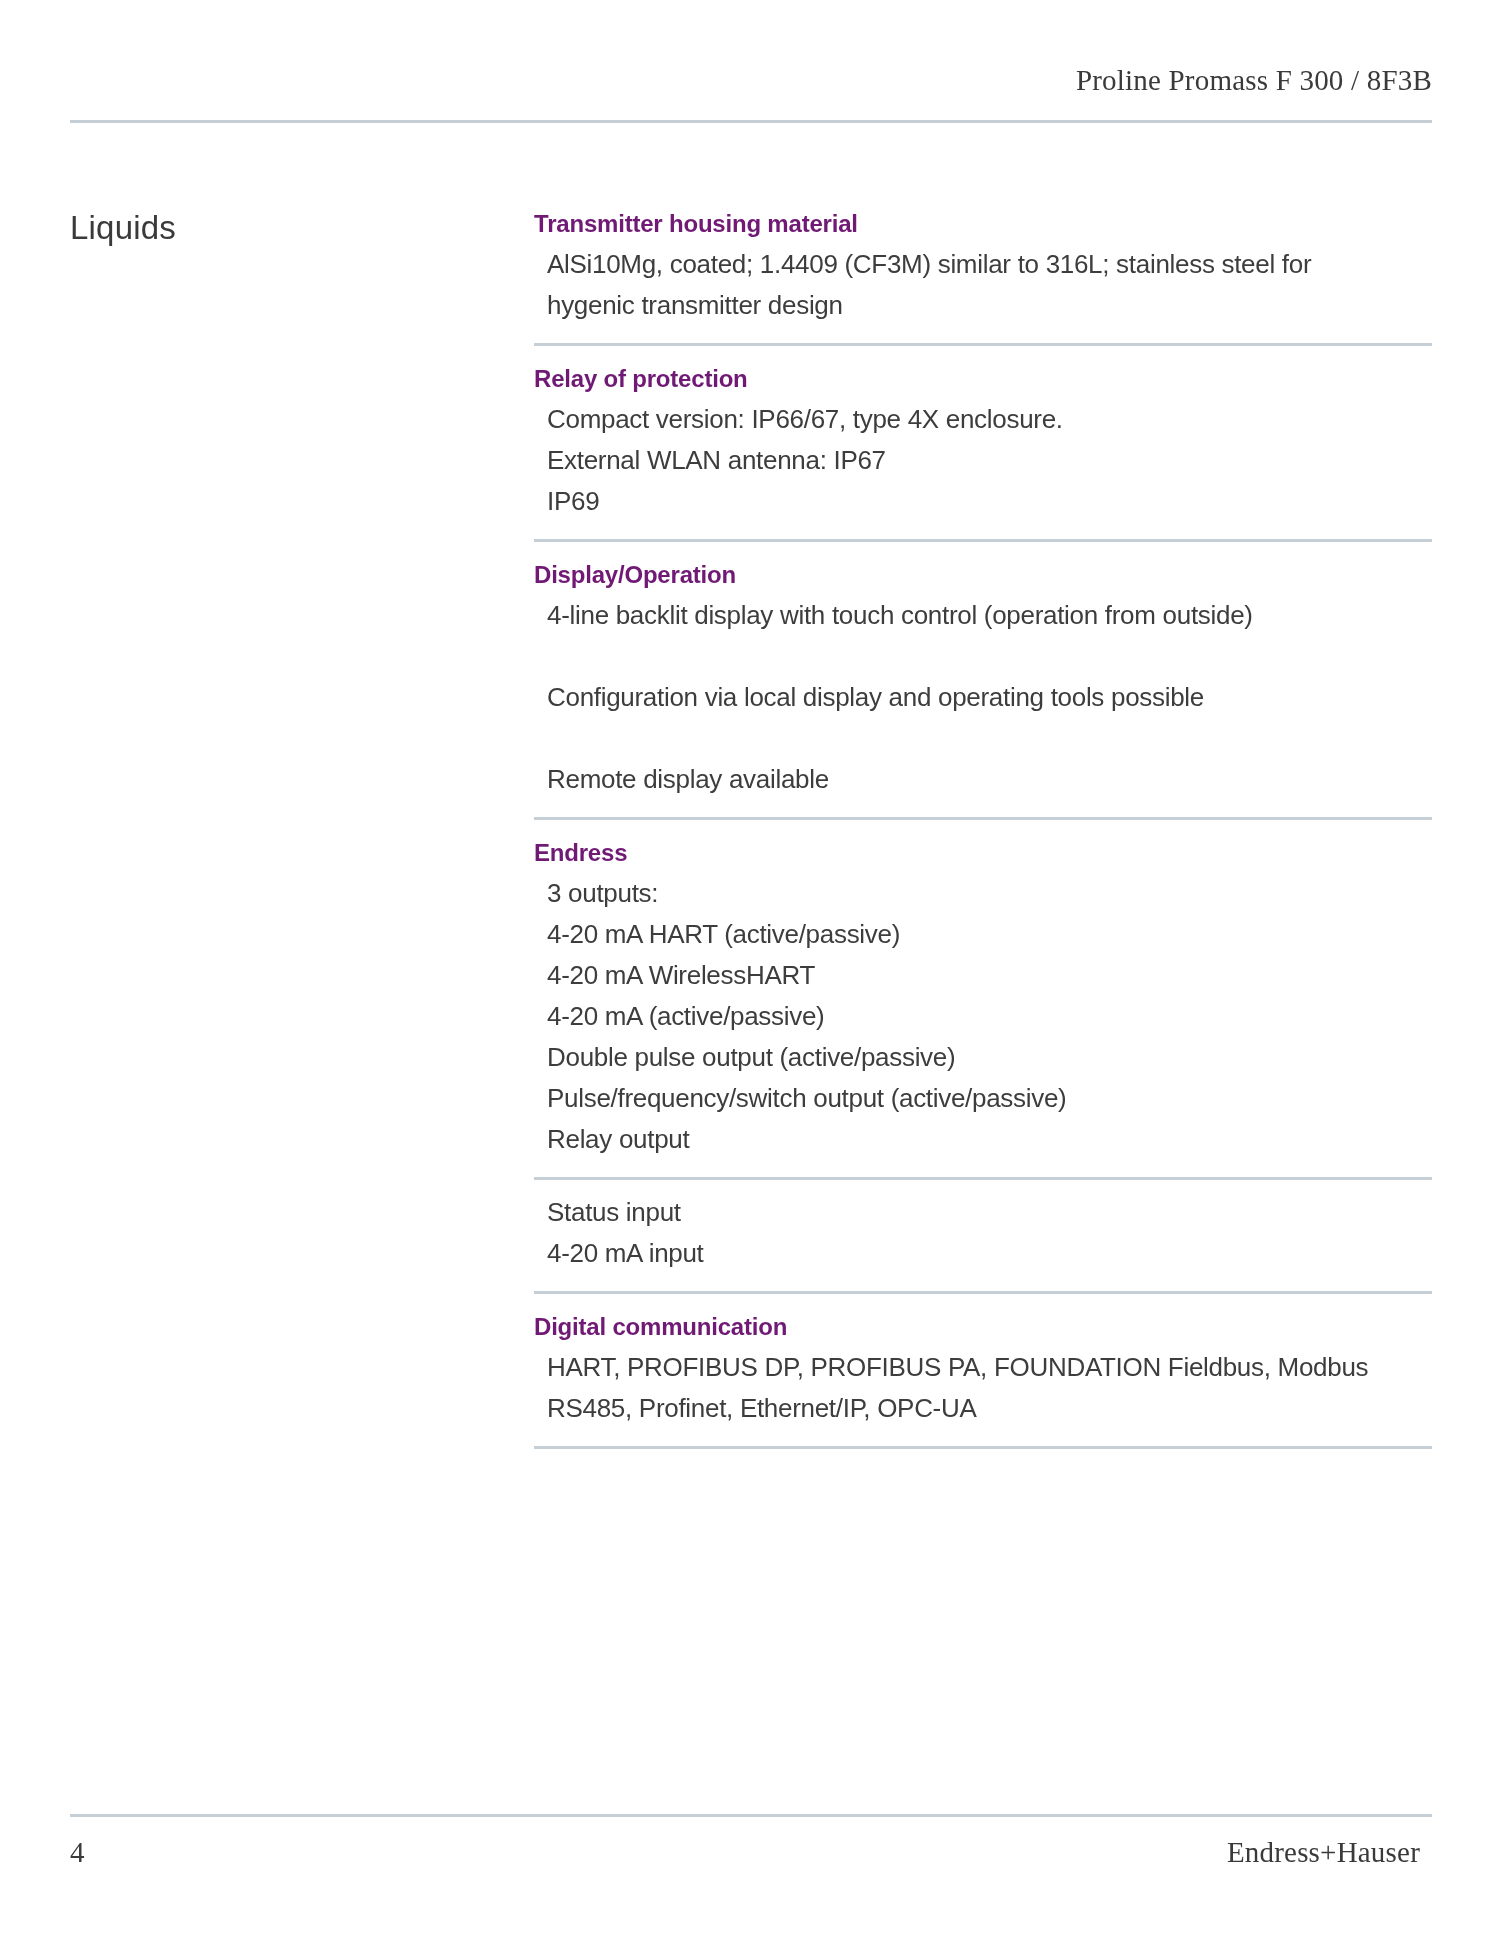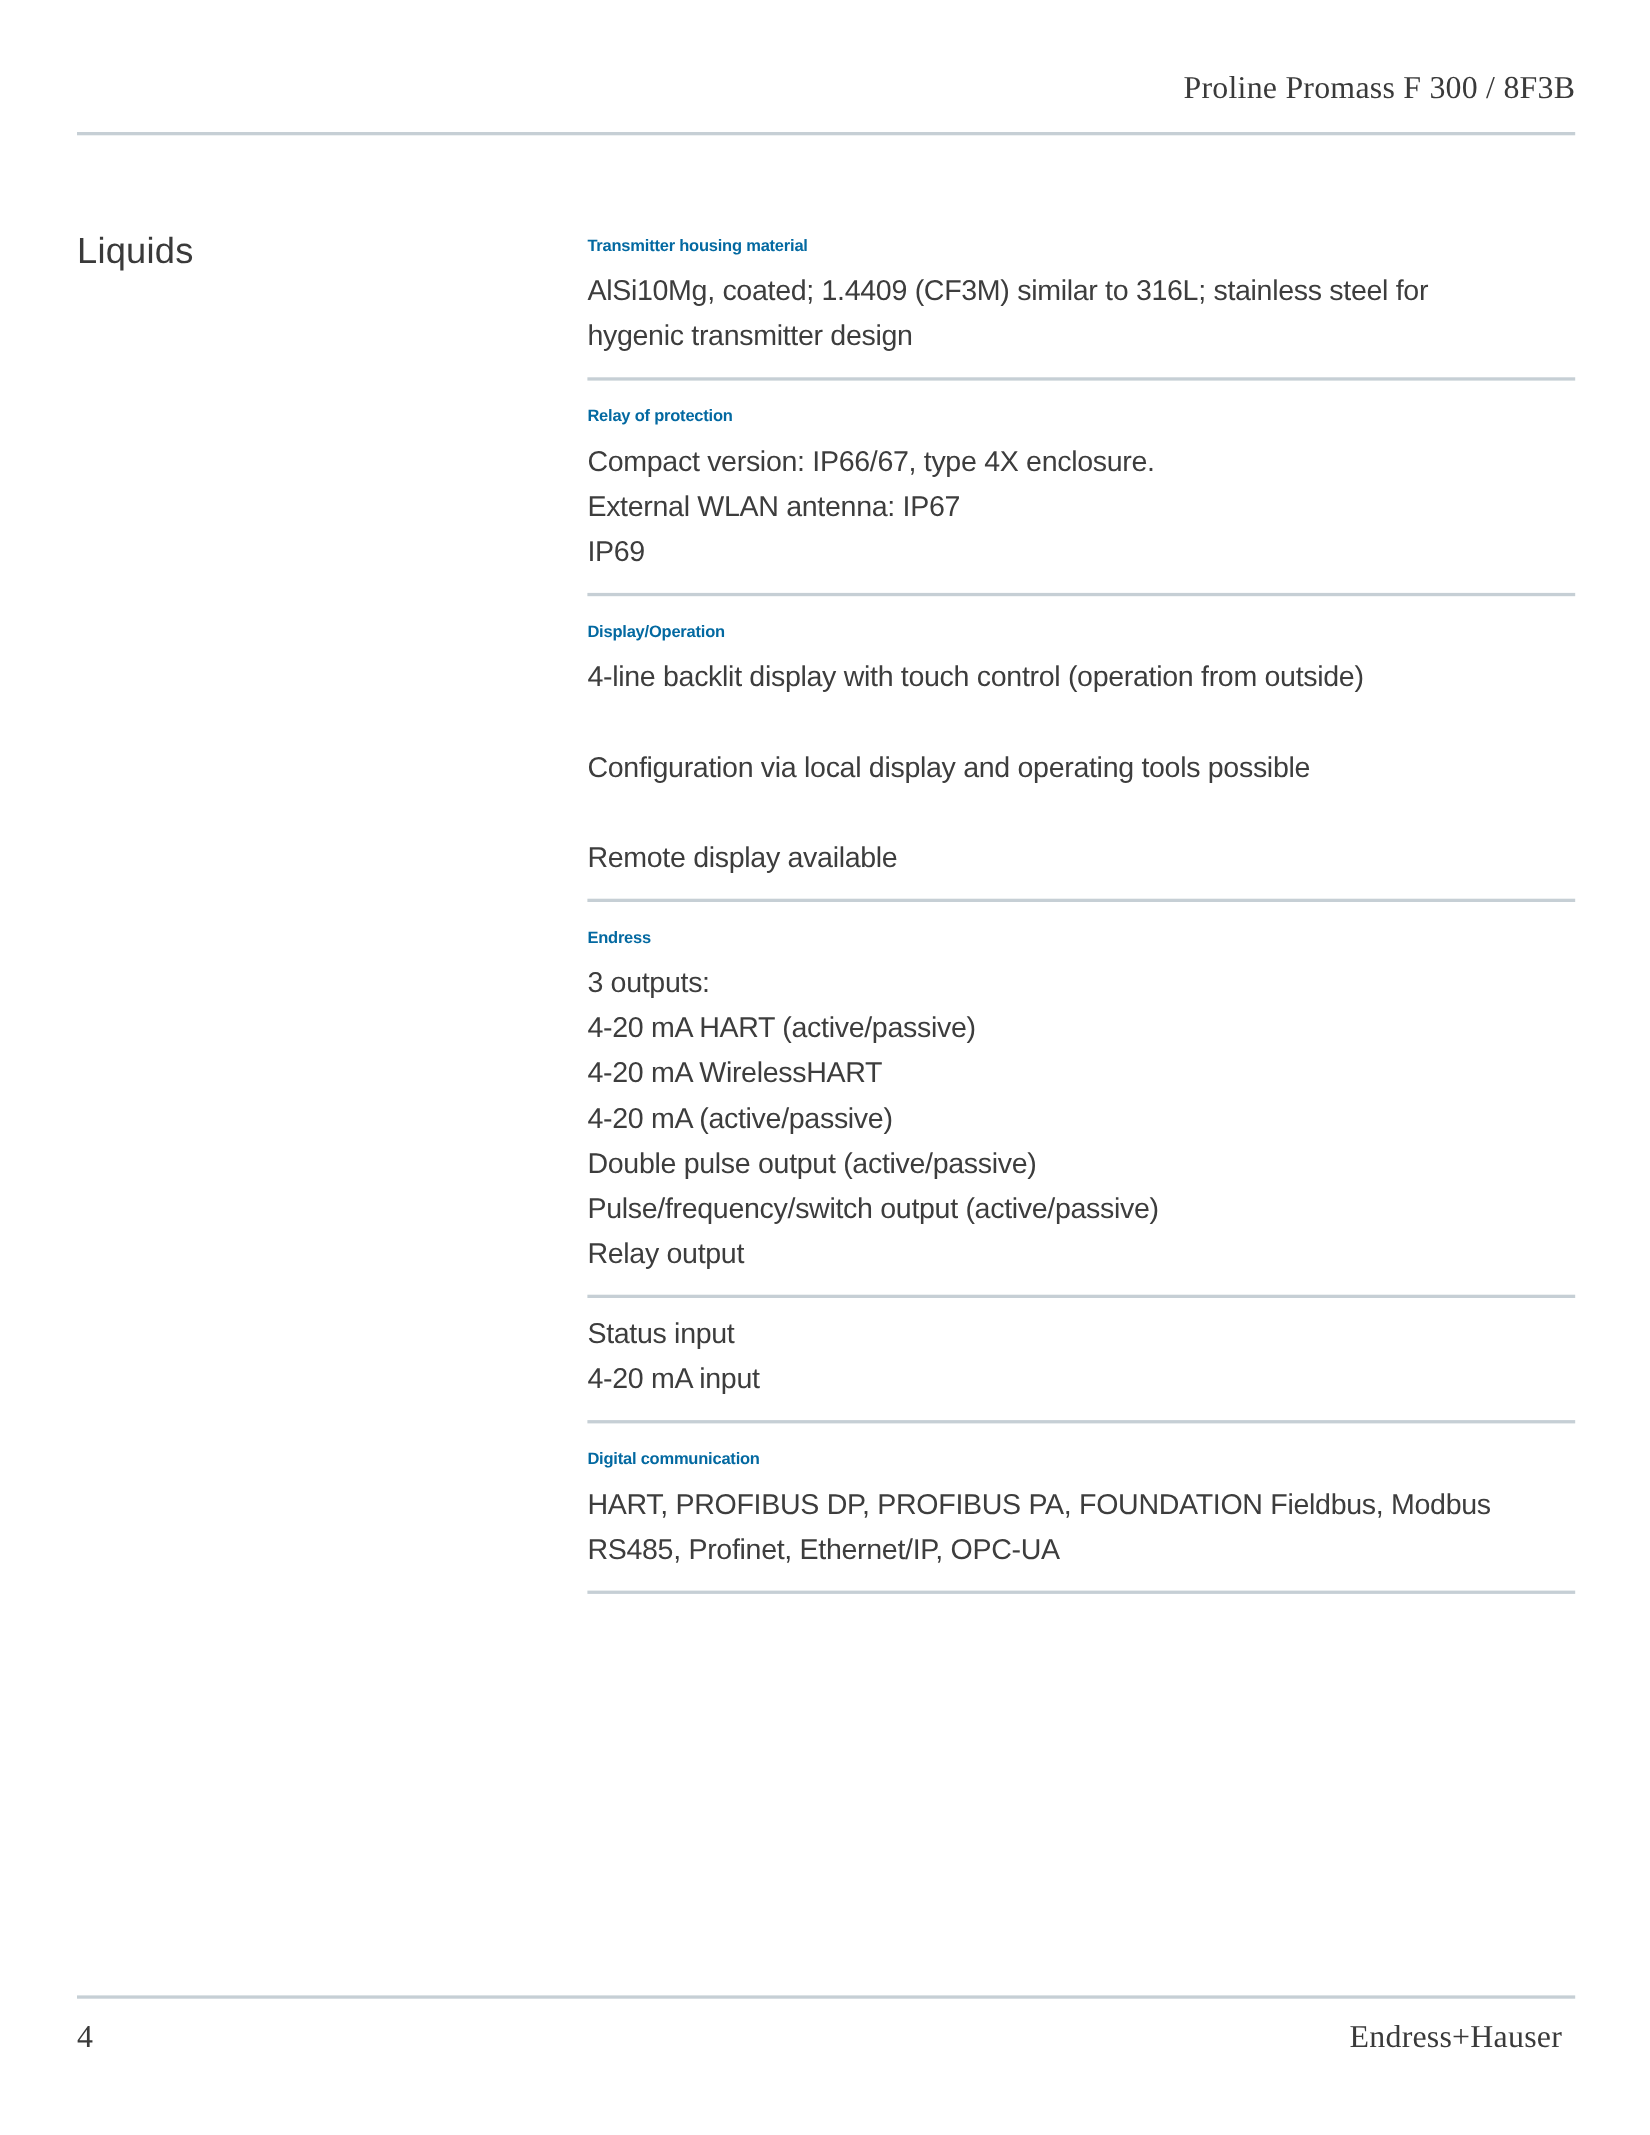--- a/index.html
+++ b/index.html
@@ -45,33 +45,34 @@
     font-size: 33px;
     color: #3a3a3a;
     padding-top: 6px;
     letter-spacing: 0.2px;
   }
   .content { width: 898px; flex: 0 0 898px; }
   .section { padding-top: 12px; }
   .section.first { padding-top: 0; }
   .section-heading {
     margin: 0;
-    font-size: 15px;
+    font-size: 24px;
     font-weight: bold;
     line-height: 41px;
-    color: #0369a1;
+    color: #701a75;
     letter-spacing: -0.2px;
   }
   .body-line {
     font-size: 26px;
     line-height: 41px;
     min-height: 41px;
     color: #3d3d3d;
     letter-spacing: -0.3px;
     white-space: nowrap;
+    margin-left: 13px;
   }
   .divider {
     height: 3px;
     background: #c6cfd5;
     margin-top: 17px;
   }
   
   .footer-rule {
     position: absolute;
     top: 1814px;

